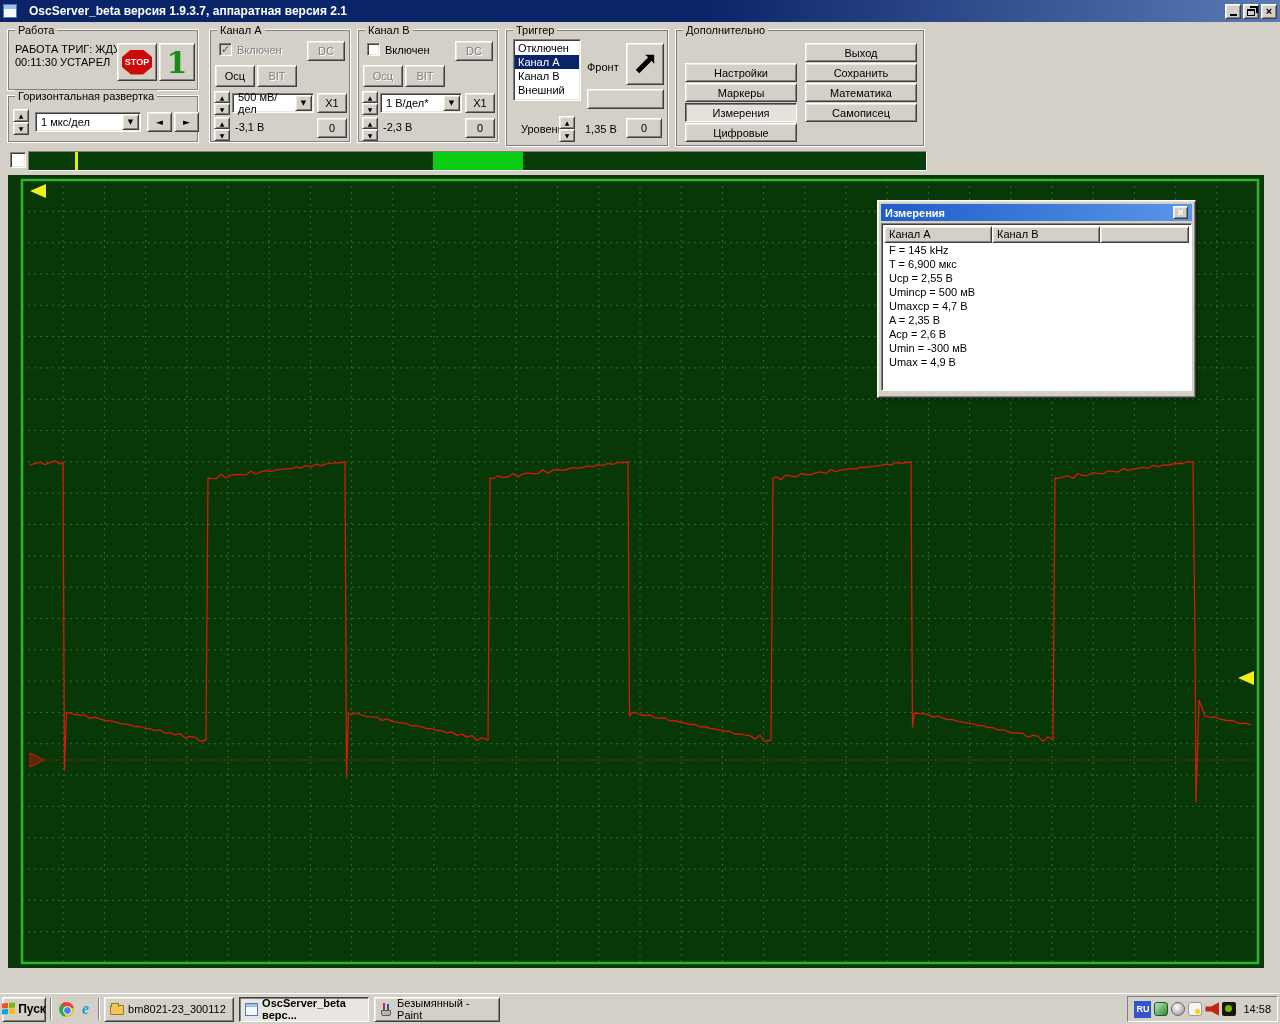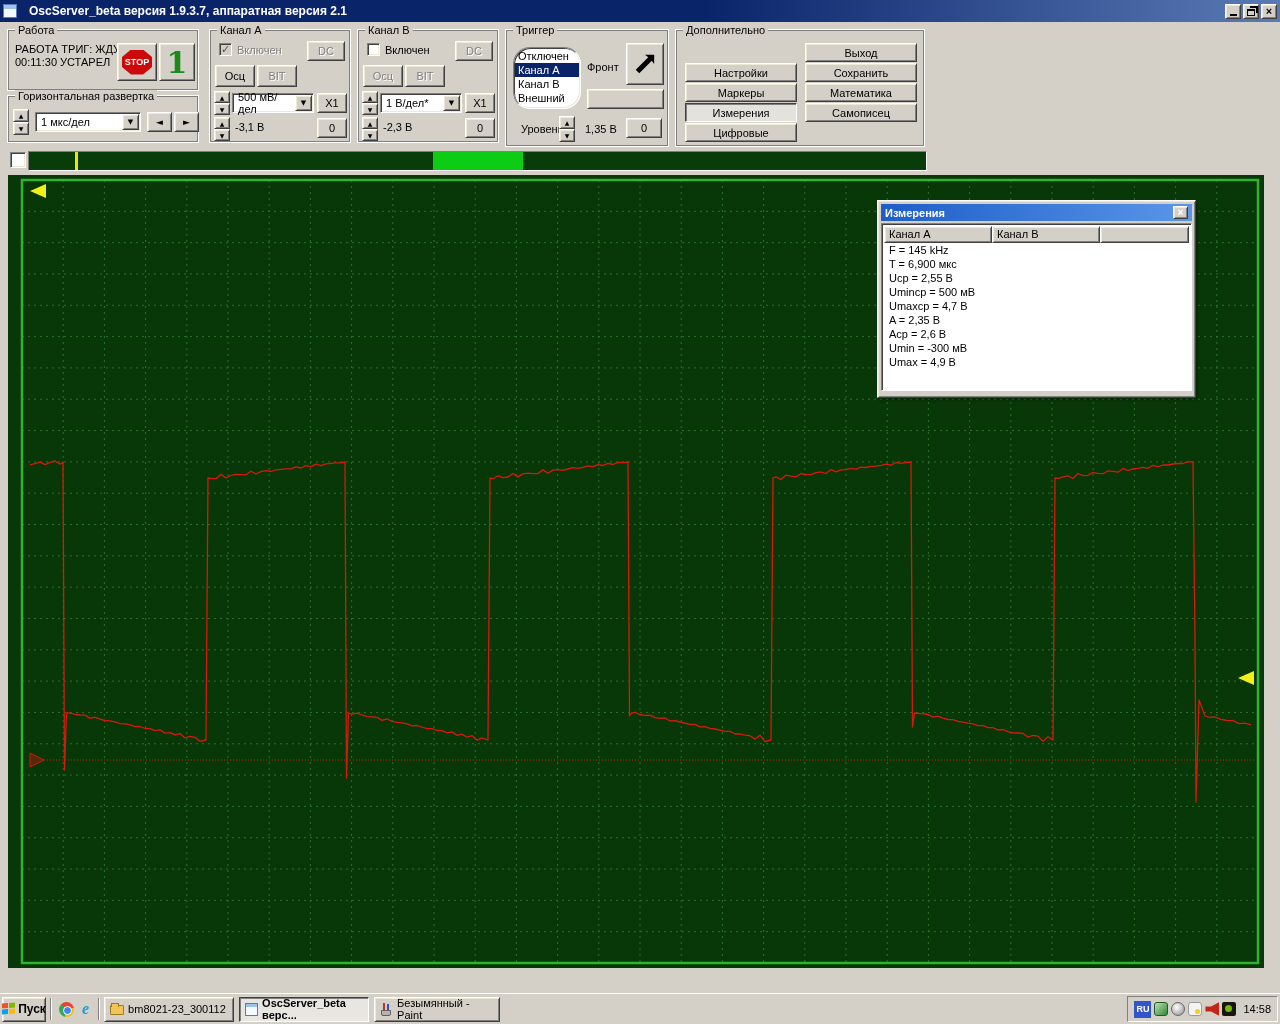--- a/index.html
+++ b/index.html
@@ -182,21 +182,21 @@
   <div class="abs spin" style="left:3px;top:86px;height:24px;">
     <span class="out btn">▲</span>
     <span class="out btn">▼</span>
   </div>
   <span class="abs lbl" style="left:24px;top:90px;">-2,3 В</span>
   <div class="abs out btn" style="left:106px;top:87px;width:30px;height:20px;">0</div>
 </div>
 
 <div class="grp" style="left:506px;top:30px;width:162px;height:116px;">
   <span class="glabel">Триггер</span>
-  <div class="abs list" style="left:6px;top:16px;width:68px;height:62px;border-radius:17px;">
+  <div class="abs list" style="left:6px;top:8px;width:68px;height:62px;">
     <div class="it">Отключен</div>
     <div class="it sel">Канал А</div>
     <div class="it">Канал В</div>
     <div class="it">Внешний</div>
   </div>
   <span class="abs lbl" style="left:80px;top:30px;">Фронт</span>
   <div class="abs out btn" style="left:119px;top:12px;width:38px;height:42px;">
     <svg width="30" height="30" viewBox="0 0 36 36">
       <polygon points="29,7 29,18 26.1,14.1 11.1,29.1 6.9,24.9 21.9,9.9 18,7" fill="#000"></polygon>
     </svg>

